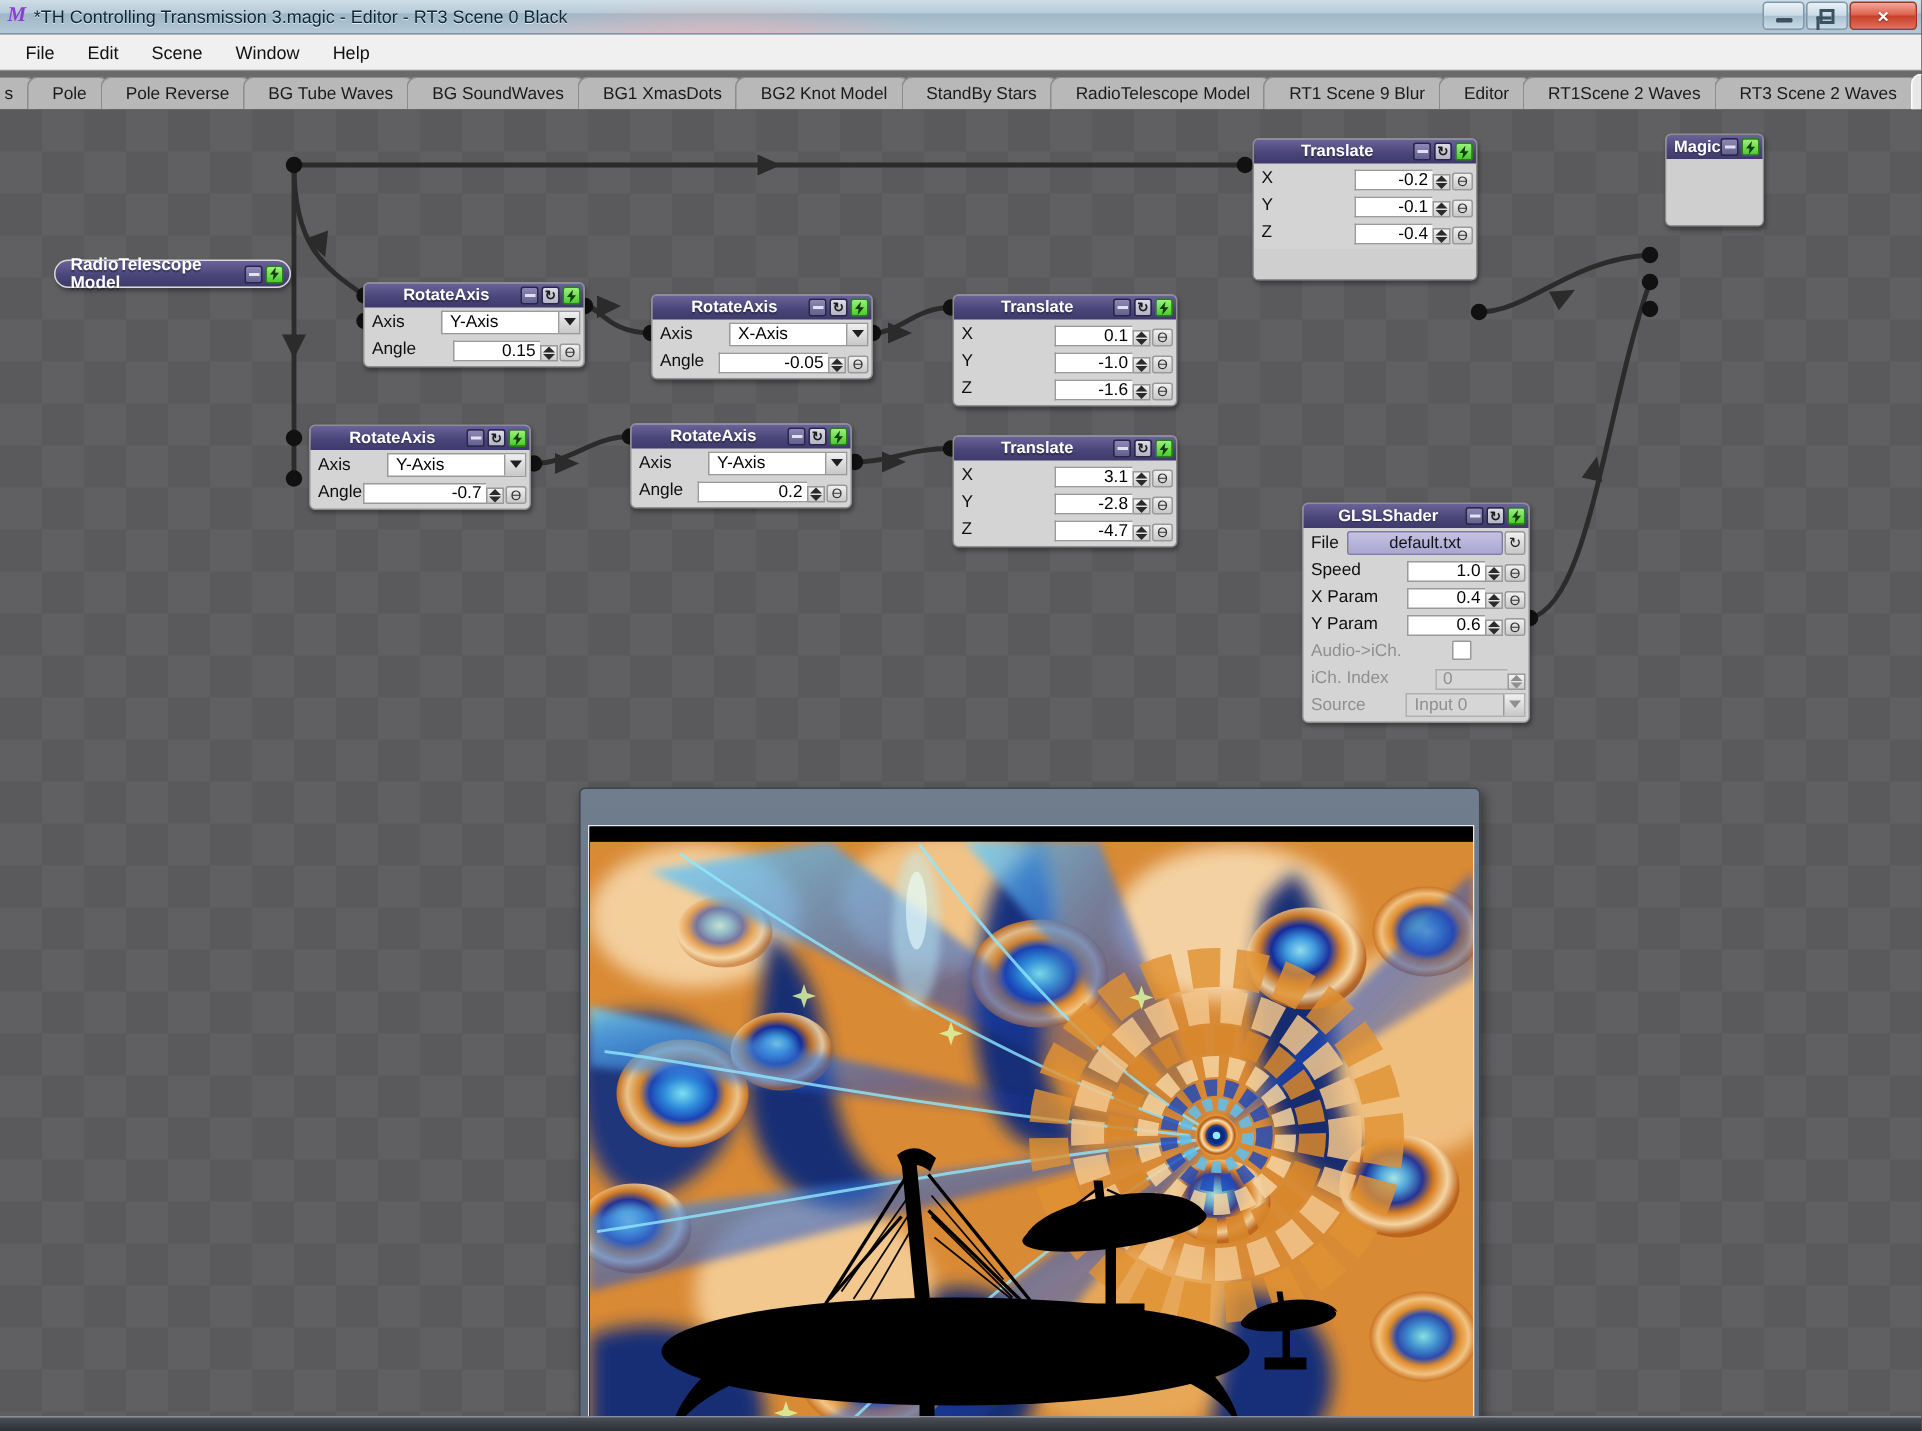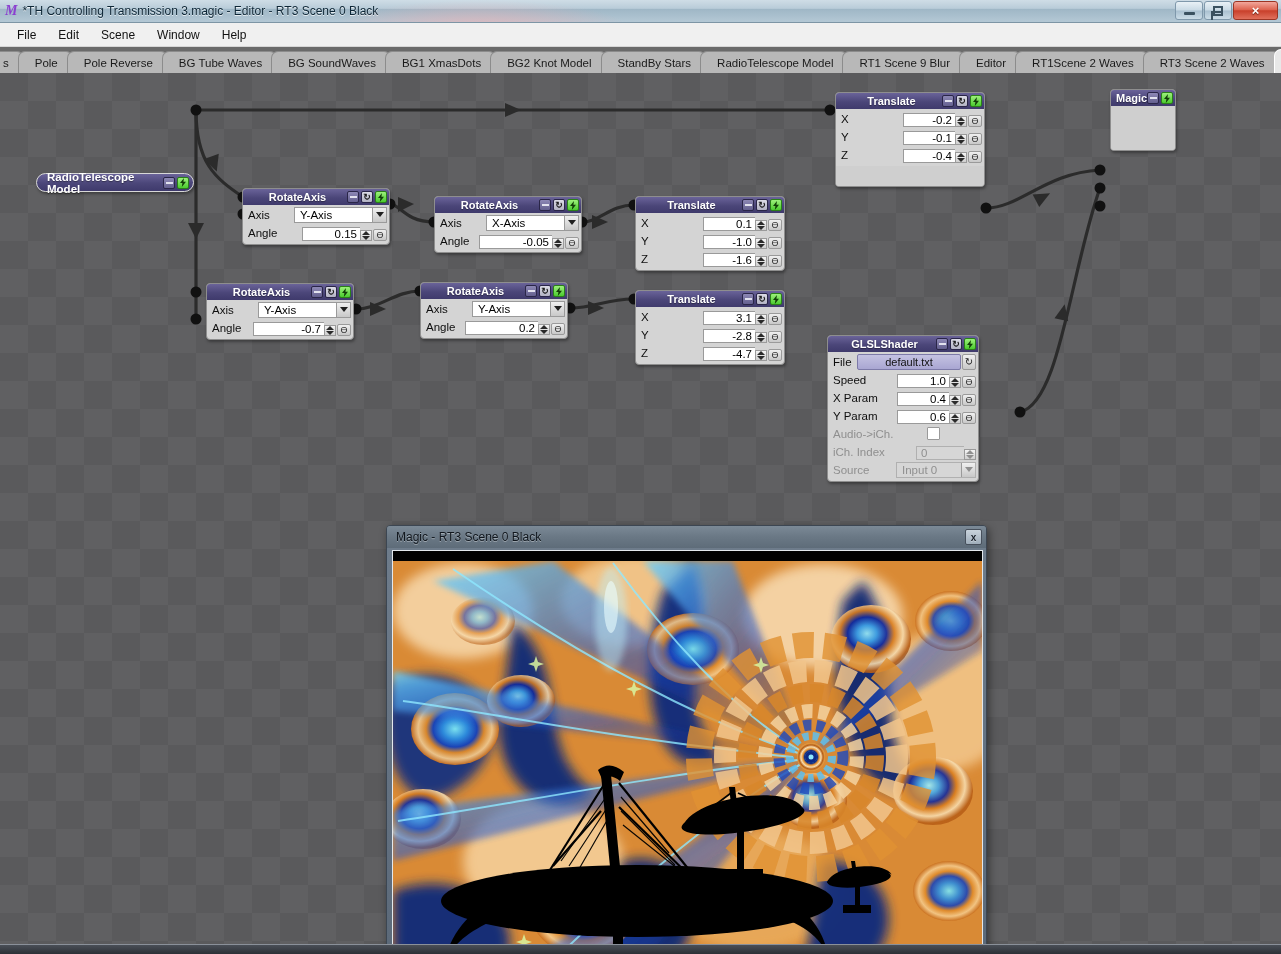--- a/index.html
+++ b/index.html
@@ -562,21 +562,21 @@
           <span class="dropdown" style="width:93px;">
             <span>Y-Axis</span>
             <span class="dd-arrow">
                 <i></i>
               </span>
           </span>
         </div>
         <div class="row">
           <span class="row-label">Angle</span>
           <span class="numfield">
-            <span class="numbox" style="width:71px;">-0.7</span>
+            <span class="numbox" style="width:82px;">-0.7</span>
             <span class="spin">
                 <i class="up"></i>
                 <i class="dn"></i>
               </span>
             <span class="linkbtn">ϴ</span>
           </span>
         </div>
       </div>
     </div>
 
@@ -769,21 +769,21 @@
             <span class="spin">
                 <i class="up"></i>
                 <i class="dn"></i>
               </span>
             <span class="linkbtn">ϴ</span>
           </span>
         </div>
       </div>
     </div>
 
-    <div class="node" style="left:827px; top:262px; width:152px;">
+    <div class="node" style="left:868px; top:262px; width:152px;">
       <div class="node-header">
         <span class="node-title">GLSLShader</span>
         <span class="hbtns">
           <span class="hbtn min">
               <i></i>
             </span>
           <span class="hbtn cyc">↻</span>
           <span class="hbtn pwr">
             <svg width="8" height="9" viewBox="0 0 8 9">
                 <path d="M5,0 L1,5 L3.4,5 L2.8,9 L7,3.8 L4.4,3.8 Z" fill="#123d08"></path>
@@ -867,24 +867,20 @@
             <svg width="8" height="9" viewBox="0 0 8 9">
                 <path d="M5,0 L1,5 L3.4,5 L2.8,9 L7,3.8 L4.4,3.8 Z" fill="#123d08"></path>
               </svg>
           </span>
         </span>
       </div>
       <div class="emptybody"></div>
     </div>
 
     <div id="preview">
-      <div id="pv-title">
-        <span>Magic - RT3 Scene 0 Black</span>
-        <span id="pv-close">x</span>
-      </div>
       <div id="pv-frame">
         <div id="pv-canvas">
           <div id="pv-img">
             <svg width="589" height="414" viewBox="0 0 589 414">
               <defs>
                 <radialGradient id="blob" cx="50%" cy="50%" r="50%">
                   <stop offset="0%" stop-color="#7fe9f5"></stop>
                   <stop offset="28%" stop-color="#2e8fe0"></stop>
                   <stop offset="50%" stop-color="#1b44b8"></stop>
                   <stop offset="66%" stop-color="#e08b2a"></stop>

